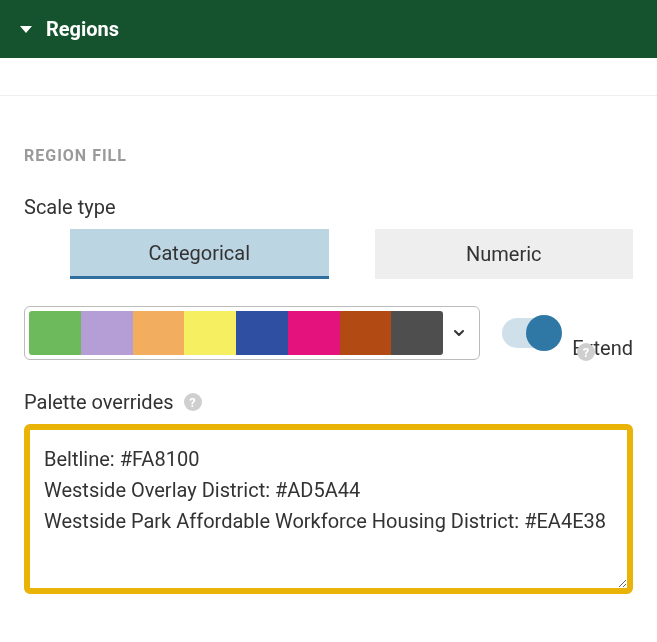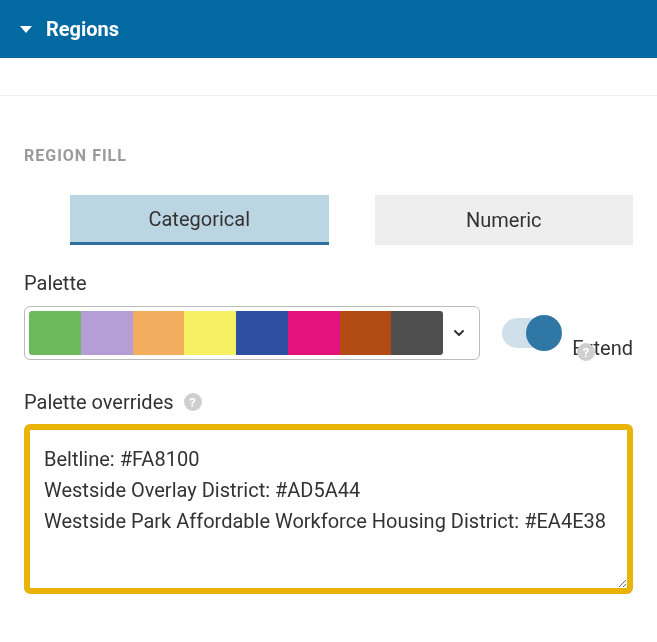--- a/index.html
+++ b/index.html
@@ -5,21 +5,21 @@
   * { box-sizing: border-box; margin: 0; padding: 0; }
   body {
     font-family: -apple-system, BlinkMacSystemFont, "Segoe UI", Roboto, "Helvetica Neue", Arial, sans-serif;
     background: #ffffff;
     width: 657px;
     height: 642px;
     overflow: hidden;
     color: #333;
   }
   .header {
-    background: #0369a1;
+    background: #14532d;
     color: #fff;
     display: flex;
     align-items: center;
     padding: 0 20px;
     height: 58px;
   }
   .header .arrow {
     width: 0; height: 0;
     border-left: 6px solid transparent;
     border-right: 6px solid transparent;
@@ -171,30 +171,30 @@
 <div class="header">
   <div class="arrow"></div>
   <div class="title">Regions</div>
 </div>
 
 <div class="spacer-bar"></div>
 
 <div class="content">
   <div class="section-label">REGION FILL</div>
 
+  <div class="field-label">Scale type</div>
   <div class="tabs">
     <div class="tab active">
       <span>Categorical</span>
     </div>
     <div class="tab">
       <span>Numeric</span>
     </div>
   </div>
 
-  <div class="field-label">Palette</div>
   <div class="palette-row">
     <div class="palette-box">
       <div class="swatches" id="swatches">
           <div class="swatch" style="background: rgb(108, 186, 91);"></div>
           <div class="swatch" style="background: rgb(181, 158, 214);"></div>
           <div class="swatch" style="background: rgb(243, 173, 95);"></div>
           <div class="swatch" style="background: rgb(247, 239, 98);"></div>
           <div class="swatch" style="background: rgb(46, 79, 162);"></div>
           <div class="swatch" style="background: rgb(228, 18, 125);"></div>
           <div class="swatch" style="background: rgb(178, 74, 19);"></div>

